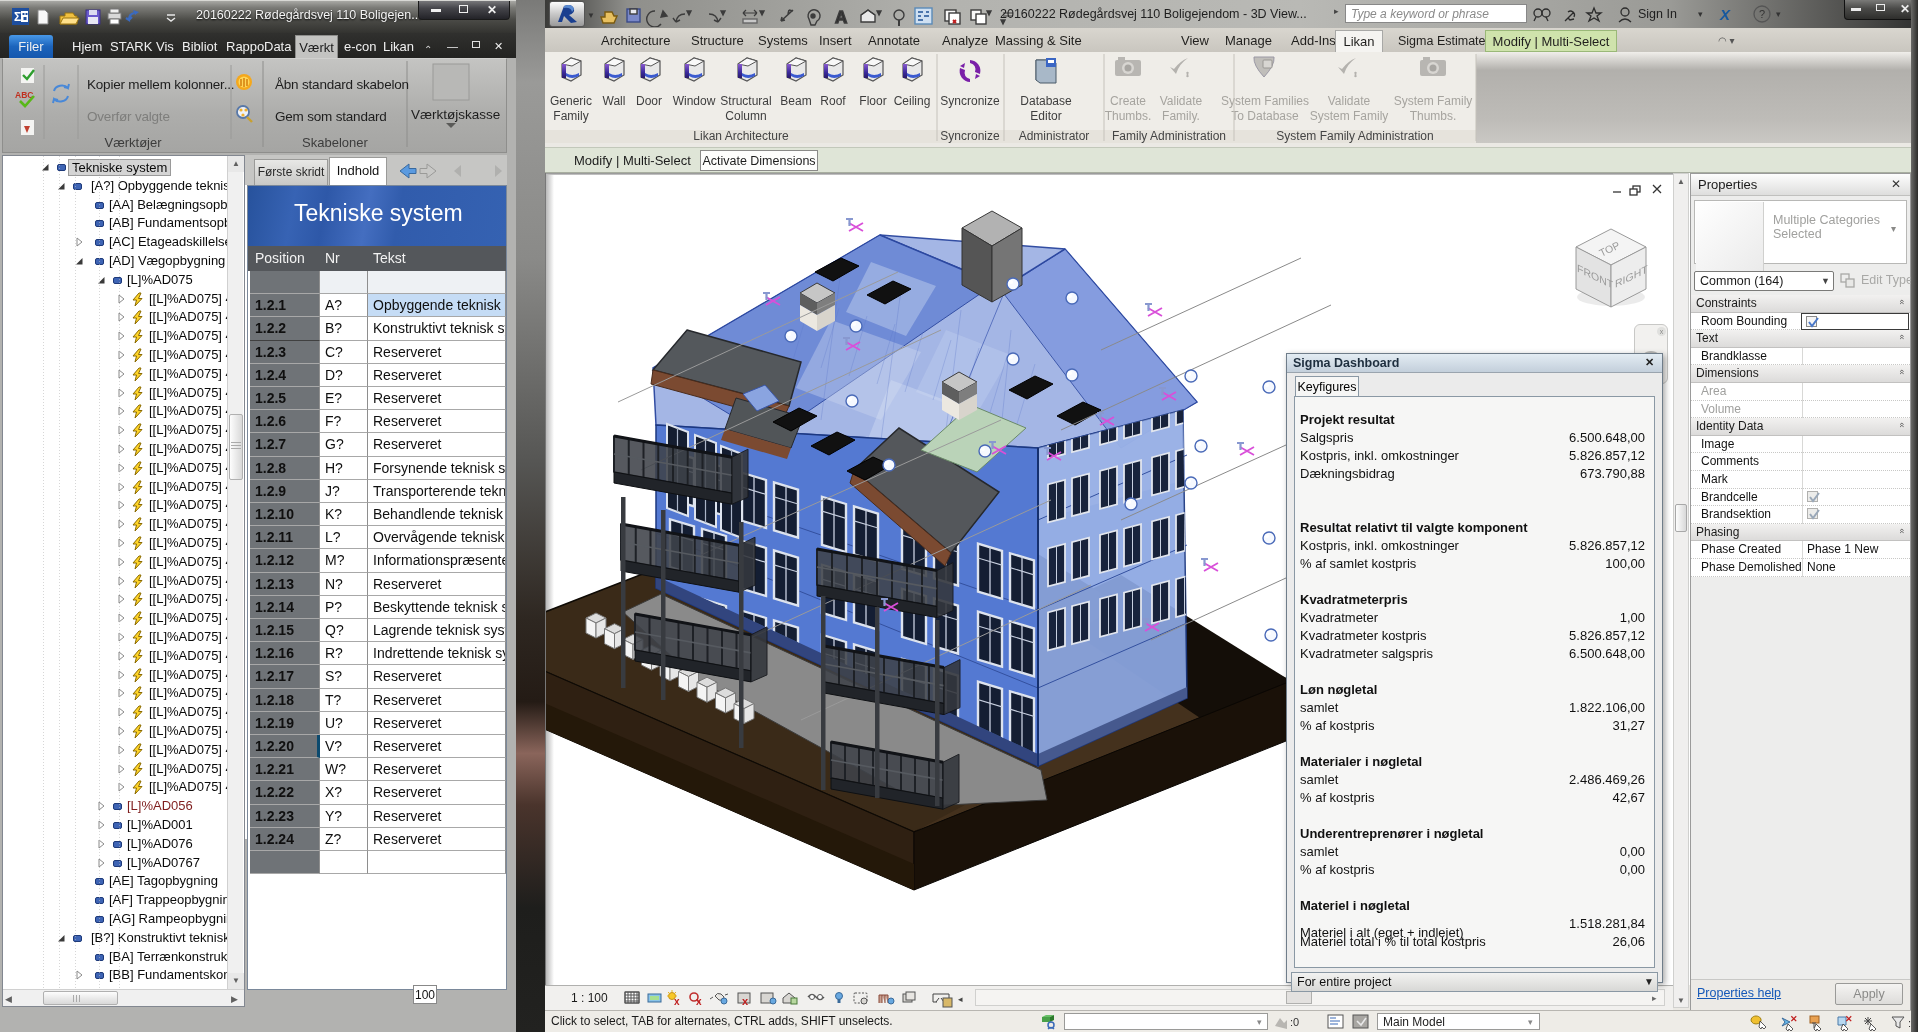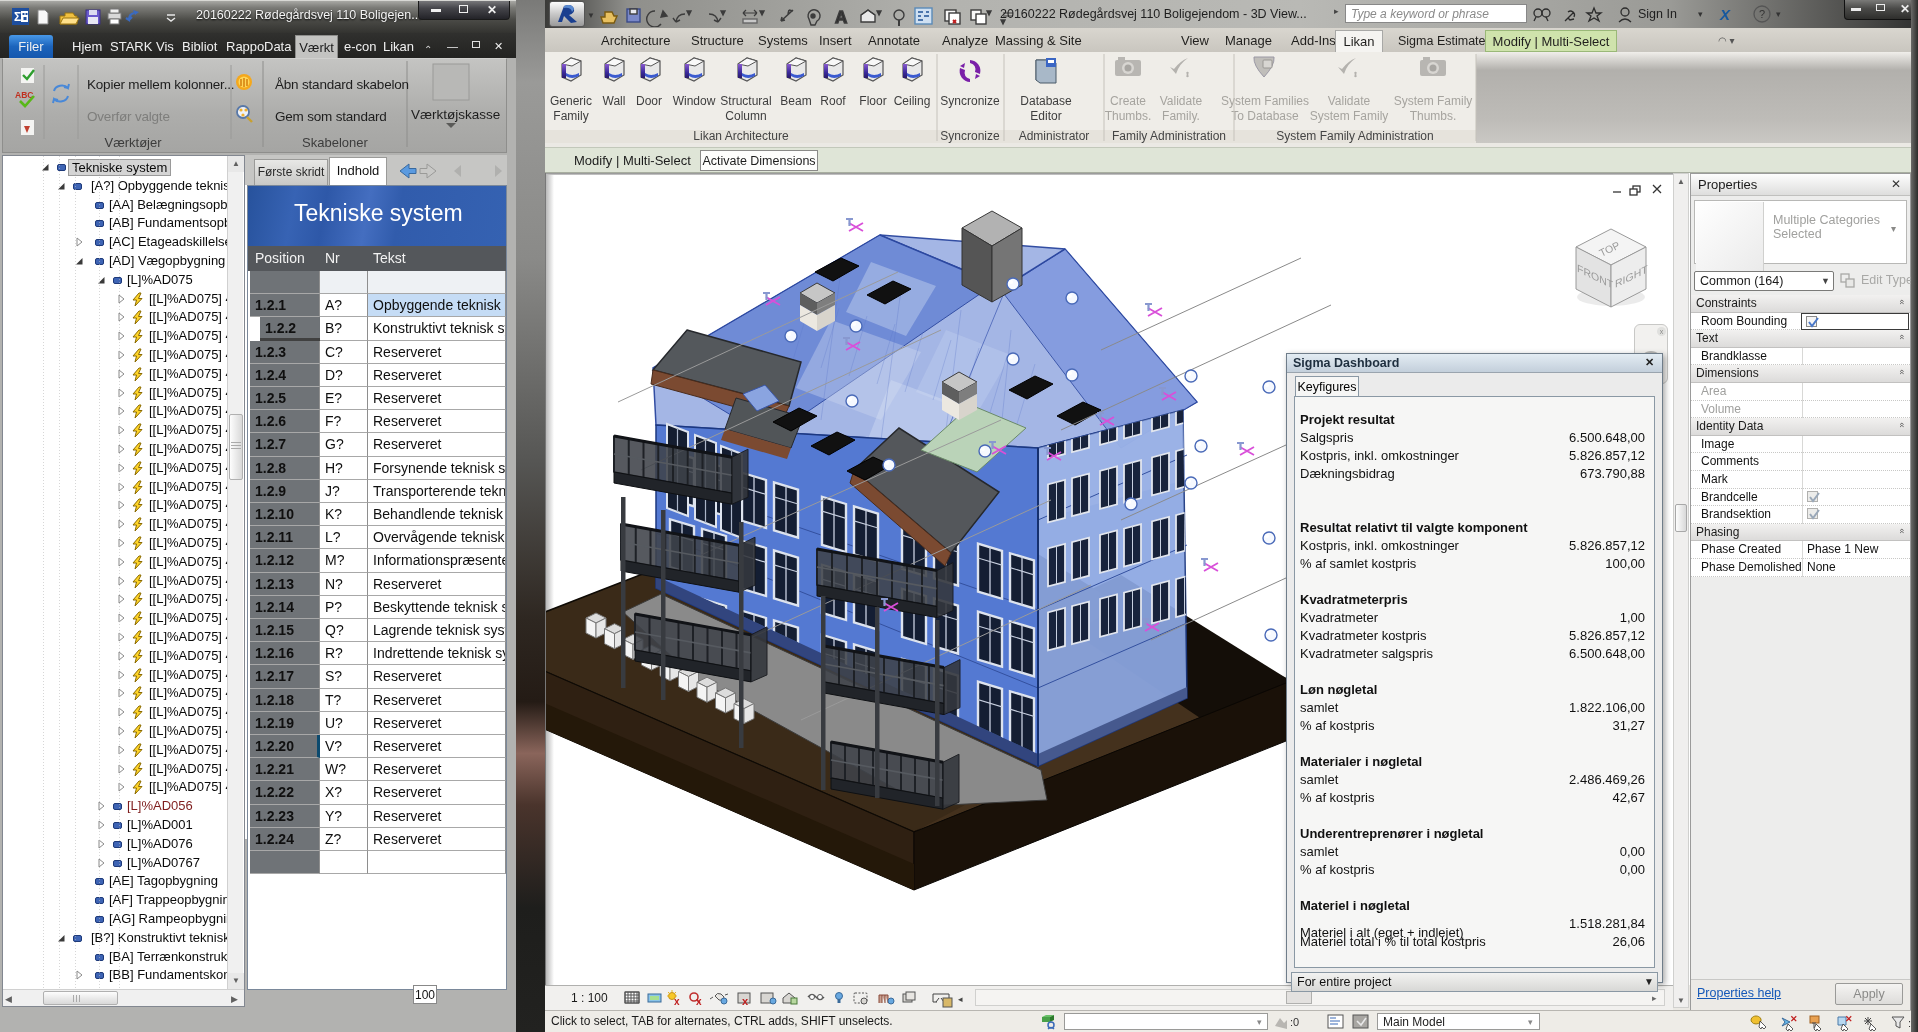--- a/index.html
+++ b/index.html
@@ -425,21 +425,21 @@
         </div>
         <div class="abs" style="left:2px;top:48.2px;width:70px;height:23.2px;background:#6f7377;border-right:1px solid #8e8e8e;border-bottom:1px solid #a8a8a8;overflow:hidden;">
           <div style="padding:3px 0 0 5px;font-size:14px;color:#0f0f0f;white-space:nowrap;"><b>1.2.1</b></div>
         </div>
         <div class="abs" style="left:72px;top:48.2px;width:48px;height:23.2px;background:#ffffff;border-right:1px solid #8e8e8e;border-bottom:1px solid #a8a8a8;overflow:hidden;">
           <div style="padding:3px 0 0 5px;font-size:14px;color:#0f0f0f;white-space:nowrap;">A?</div>
         </div>
         <div class="abs" style="left:120px;top:48.2px;width:138px;height:23.2px;background:#c5dcf5;border-right:1px solid #8e8e8e;border-bottom:1px solid #a8a8a8;overflow:hidden;">
           <div style="padding:3px 0 0 5px;font-size:14px;color:#0f0f0f;white-space:nowrap;">Opbyggende teknisk sy</div>
         </div>
-        <div class="abs" style="left:2px;top:71.4px;width:70px;height:23.2px;background:#6f7377;border-right:1px solid #8e8e8e;border-bottom:3px solid #404040;overflow:hidden;margin-left:10px;">
+        <div class="abs" style="left:2px;top:71.4px;width:70px;height:23.2px;background:#6f7377;border-right:1px solid #8e8e8e;border-bottom:1px solid #404040;overflow:hidden;">
           <div style="padding:3px 0 0 5px;font-size:14px;color:#0f0f0f;white-space:nowrap;"><b>1.2.2</b></div>
         </div>
         <div class="abs" style="left:72px;top:71.4px;width:48px;height:23.2px;background:#ffffff;border-right:1px solid #8e8e8e;border-bottom:1px solid #a8a8a8;overflow:hidden;">
           <div style="padding:3px 0 0 5px;font-size:14px;color:#0f0f0f;white-space:nowrap;">B?</div>
         </div>
         <div class="abs" style="left:120px;top:71.4px;width:138px;height:23.2px;background:#ffffff;border-right:1px solid #8e8e8e;border-bottom:1px solid #a8a8a8;overflow:hidden;">
           <div style="padding:3px 0 0 5px;font-size:14px;color:#0f0f0f;white-space:nowrap;">Konstruktivt teknisk sy</div>
         </div>
         <div class="abs" style="left:2px;top:94.6px;width:70px;height:23.2px;background:#6f7377;border-right:1px solid #8e8e8e;border-bottom:1px solid #a8a8a8;overflow:hidden;">
           <div style="padding:3px 0 0 5px;font-size:14px;color:#0f0f0f;white-space:nowrap;"><b>1.2.3</b></div>

